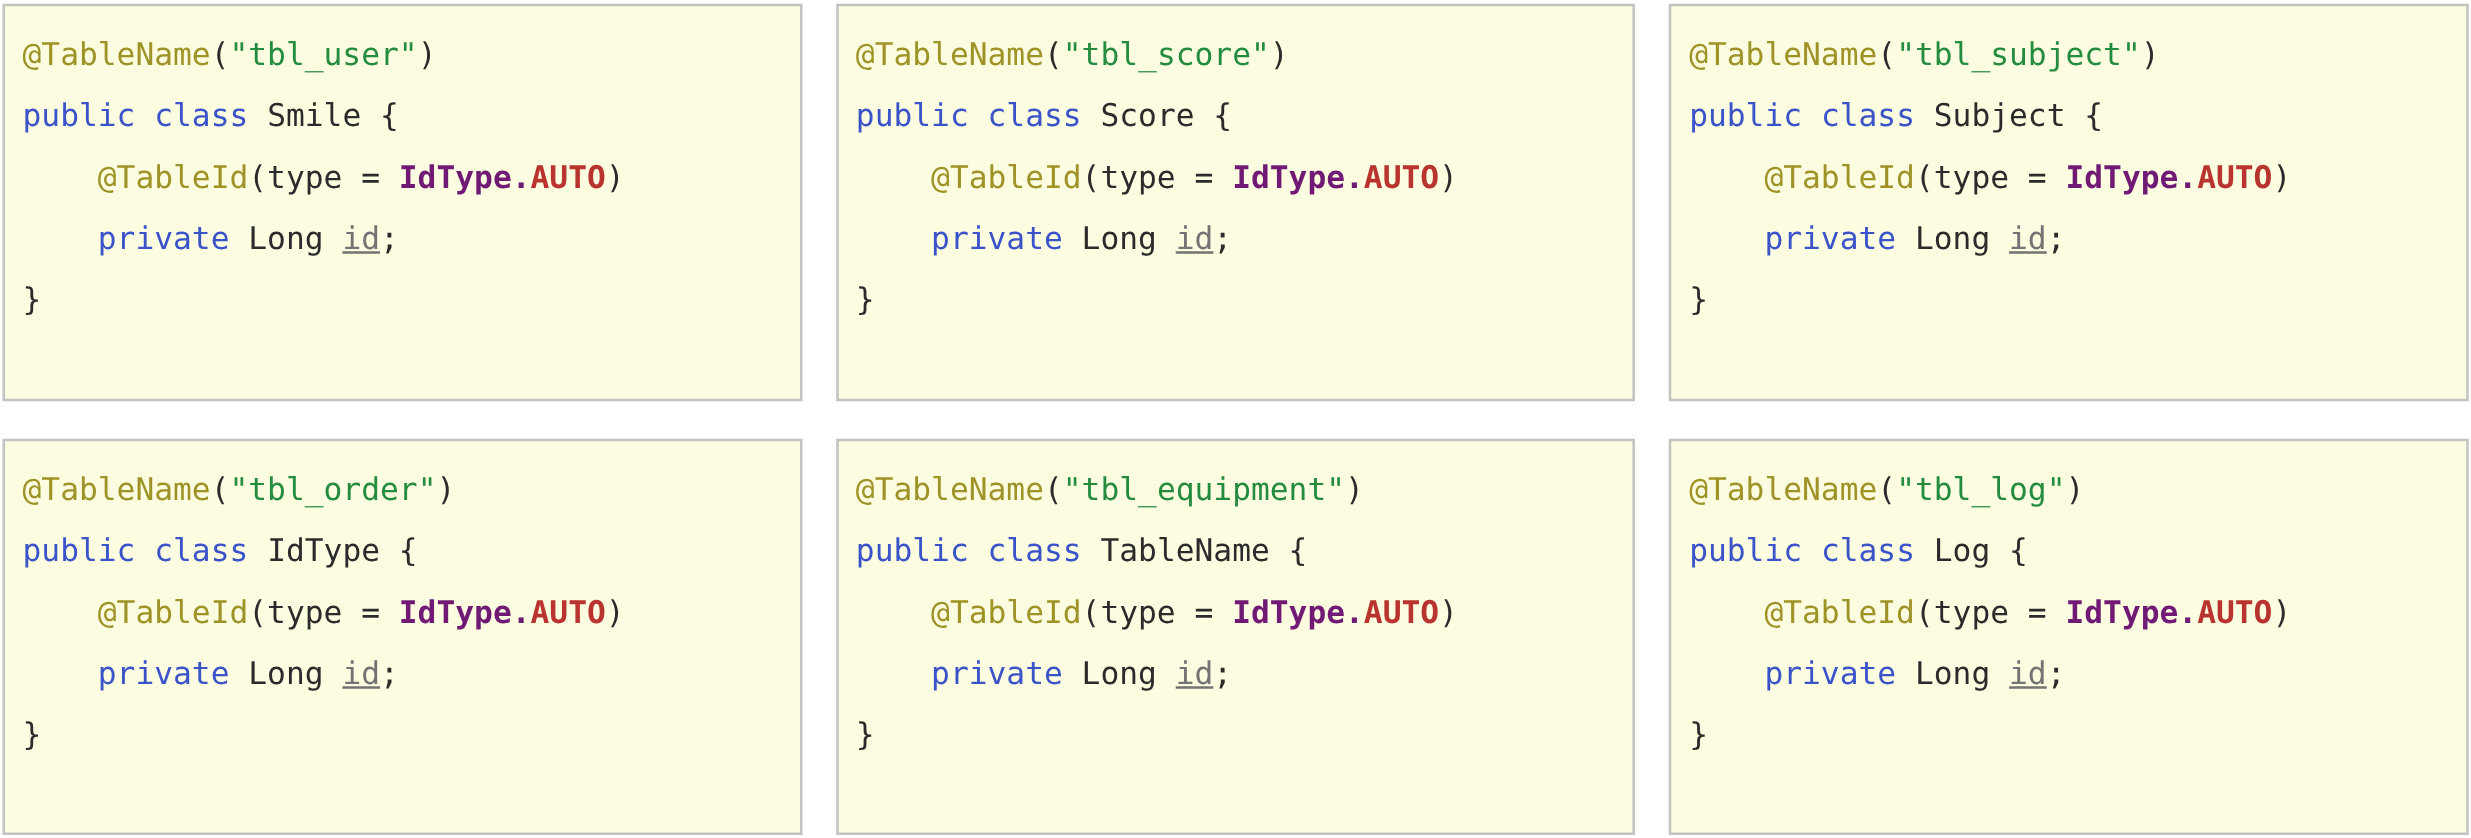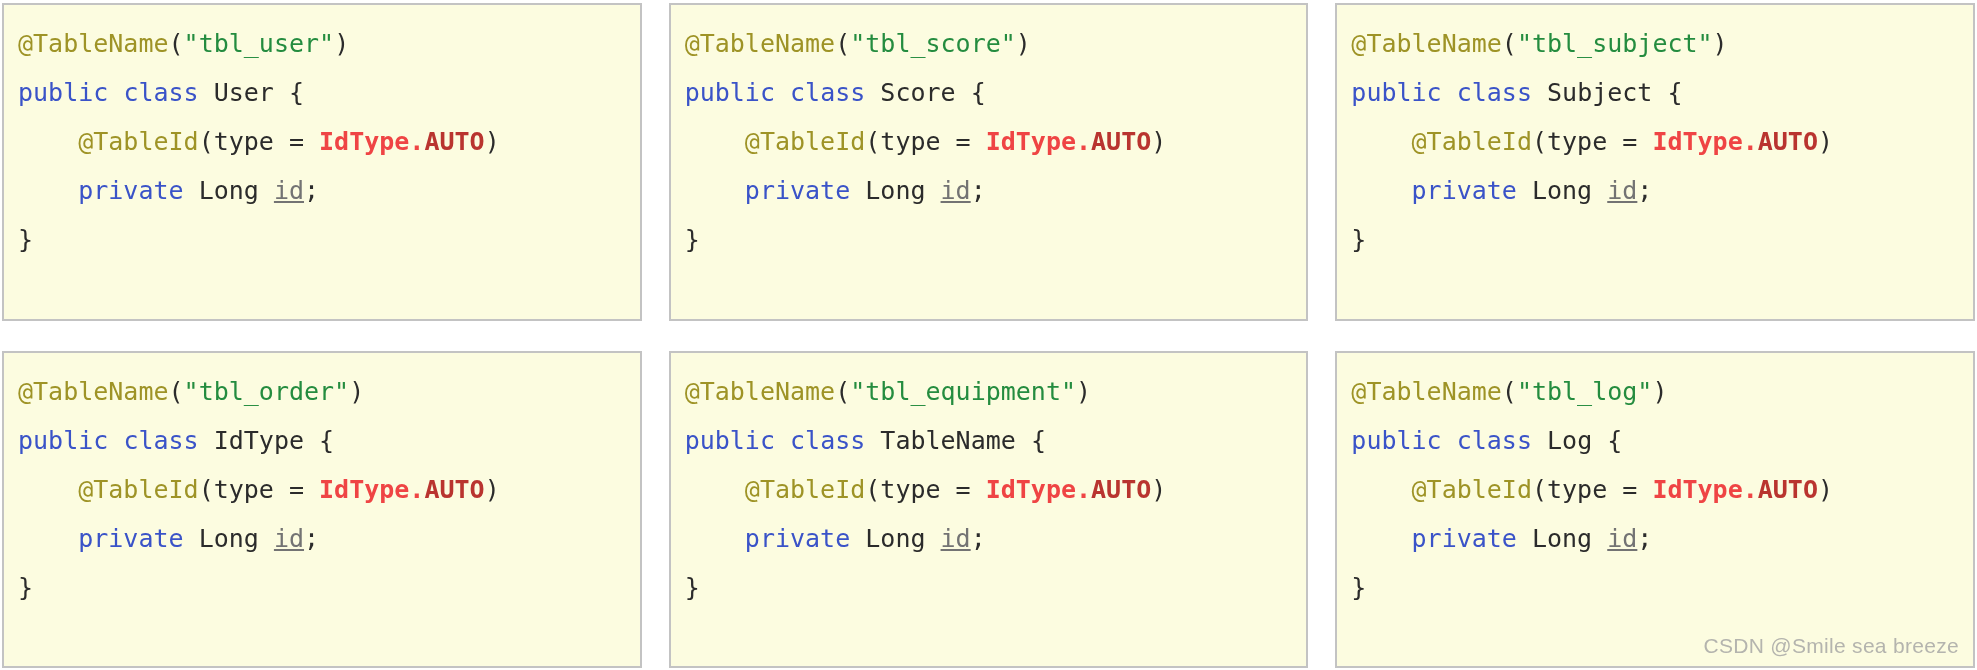--- a/index.html
+++ b/index.html
@@ -38,21 +38,21 @@
     line-height: 49px;
     white-space: pre;
     color: #2b2b2b;
     letter-spacing: 0px;
   }
   .tok-ann      { color: #9e9326; }
   .tok-punct    { color: #2b2b2b; }
   .tok-string   { color: #248c3f; }
   .tok-keyword  { color: #3a53c8; font-weight: normal; }
   .tok-type     { color: #2b2b2b; }
-  .tok-const    { color: #ef4444; font-weight: bold; }
+  .tok-const    { color: #701a75; font-weight: bold; }
   .tok-const-i  { color: #b9342f; font-weight: bold; }
   .tok-field    { color: #737373; text-decoration: underline; }
   .tok-plain    { color: #2b2b2b; }
 
   .indent { display: inline-block; width: 4ch; }
 
   #watermark {
     position: absolute;
     right: 14px;
     bottom: 8px;
@@ -63,21 +63,21 @@
     letter-spacing: 0.3px;
   }
 </style>
 </head>
 <body>
 
 <div id="grid">
 
   <div class="panel">
     <div class="code-line"><span class="tok-ann">@TableName</span><span class="tok-punct">(</span><span class="tok-string">"</span><span class="tok-string">tbl_user</span><span class="tok-string">"</span><span class="tok-punct">)</span></div>
-    <div class="code-line"><span class="tok-keyword">public</span><span class="tok-plain"> </span><span class="tok-keyword">class</span><span class="tok-plain"> </span><span class="tok-type">User</span><span class="tok-plain"> </span><span class="tok-punct">{</span></div>
+    <div class="code-line"><span class="tok-keyword">public</span><span class="tok-plain"> </span><span class="tok-keyword">class</span><span class="tok-plain"> </span><span class="tok-type">Smile</span><span class="tok-plain"> </span><span class="tok-punct">{</span></div>
     <div class="code-line"><span class="indent"></span><span class="tok-ann">@TableId</span><span class="tok-punct">(type = </span><span class="tok-const">IdType.</span><span class="tok-const-i">AUTO</span><span class="tok-punct">)</span></div>
     <div class="code-line"><span class="indent"></span><span class="tok-keyword">private</span><span class="tok-plain"> </span><span class="tok-type">Long</span><span class="tok-plain"> </span><span class="tok-field">id</span><span class="tok-punct">;</span></div>
     <div class="code-line"><span class="tok-punct">}</span></div>
   </div>
 
   <div class="panel">
     <div class="code-line"><span class="tok-ann">@TableName</span><span class="tok-punct">(</span><span class="tok-string">"</span><span class="tok-string">tbl_score</span><span class="tok-string">"</span><span class="tok-punct">)</span></div>
     <div class="code-line"><span class="tok-keyword">public</span><span class="tok-plain"> </span><span class="tok-keyword">class</span><span class="tok-plain"> </span><span class="tok-type">Score</span><span class="tok-plain"> </span><span class="tok-punct">{</span></div>
     <div class="code-line"><span class="indent"></span><span class="tok-ann">@TableId</span><span class="tok-punct">(type = </span><span class="tok-const">IdType.</span><span class="tok-const-i">AUTO</span><span class="tok-punct">)</span></div>
     <div class="code-line"><span class="indent"></span><span class="tok-keyword">private</span><span class="tok-plain"> </span><span class="tok-type">Long</span><span class="tok-plain"> </span><span class="tok-field">id</span><span class="tok-punct">;</span></div>
@@ -107,16 +107,15 @@
     <div class="code-line"><span class="indent"></span><span class="tok-keyword">private</span><span class="tok-plain"> </span><span class="tok-type">Long</span><span class="tok-plain"> </span><span class="tok-field">id</span><span class="tok-punct">;</span></div>
     <div class="code-line"><span class="tok-punct">}</span></div>
   </div>
 
   <div class="panel">
     <div class="code-line"><span class="tok-ann">@TableName</span><span class="tok-punct">(</span><span class="tok-string">"</span><span class="tok-string">tbl_log</span><span class="tok-string">"</span><span class="tok-punct">)</span></div>
     <div class="code-line"><span class="tok-keyword">public</span><span class="tok-plain"> </span><span class="tok-keyword">class</span><span class="tok-plain"> </span><span class="tok-type">Log</span><span class="tok-plain"> </span><span class="tok-punct">{</span></div>
     <div class="code-line"><span class="indent"></span><span class="tok-ann">@TableId</span><span class="tok-punct">(type = </span><span class="tok-const">IdType.</span><span class="tok-const-i">AUTO</span><span class="tok-punct">)</span></div>
     <div class="code-line"><span class="indent"></span><span class="tok-keyword">private</span><span class="tok-plain"> </span><span class="tok-type">Long</span><span class="tok-plain"> </span><span class="tok-field">id</span><span class="tok-punct">;</span></div>
     <div class="code-line"><span class="tok-punct">}</span></div>
-    <div id="watermark">CSDN @Smile sea breeze</div>
   </div>
 
 </div>
 
 </body></html>

